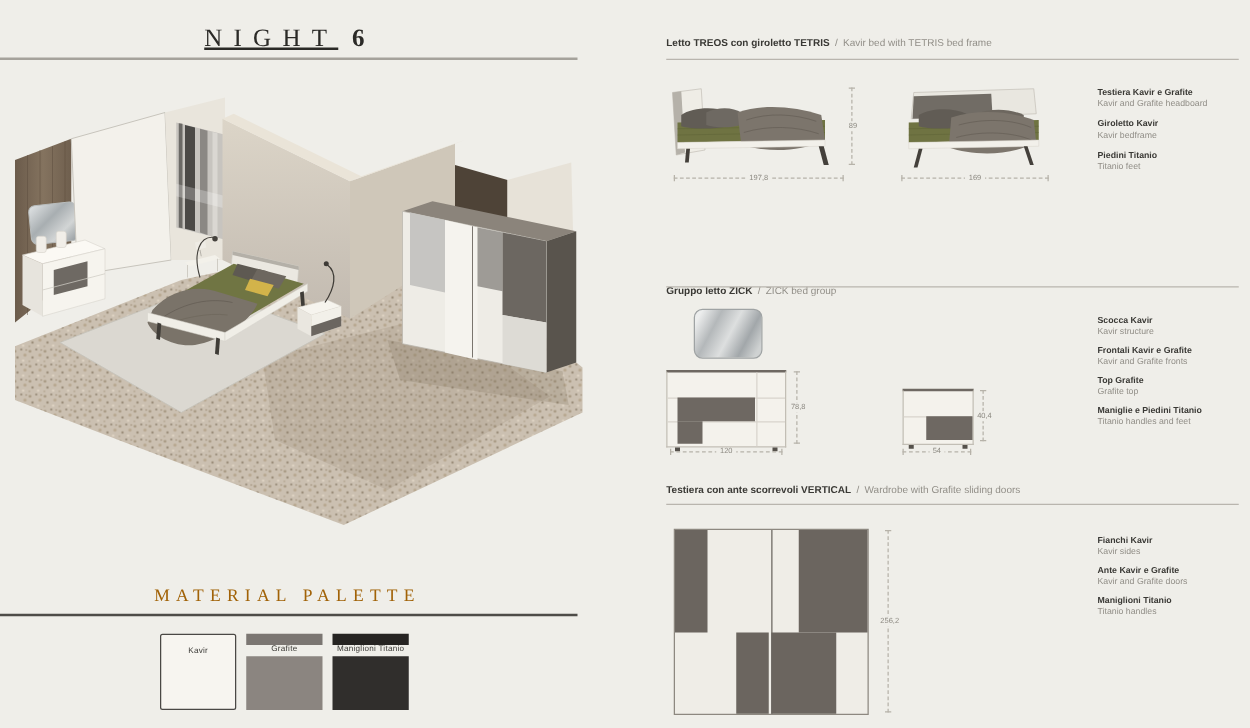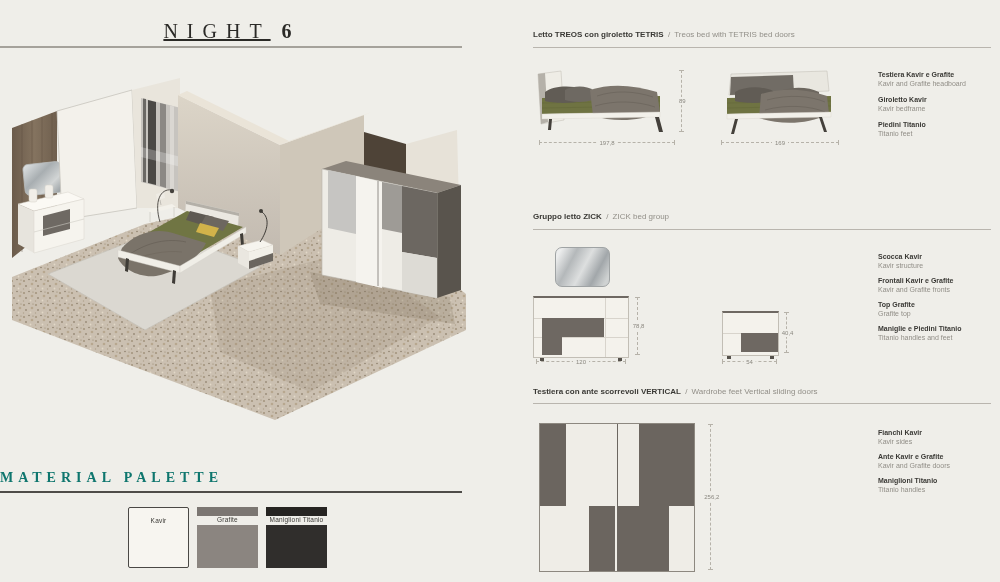--- a/index.html
+++ b/index.html
@@ -8,23 +8,23 @@
        -webkit-font-smoothing:antialiased;}
   .abs{position:absolute;}
 
   
   .page-title{left:0;top:20px;width:460px;text-align:center;
     font-family:"Liberation Serif",serif;color:#2b2a27;font-size:20px;}
   .page-title .t1{letter-spacing:9px;font-weight:400;text-decoration:underline;}
   .page-title .t2{letter-spacing:5px;font-weight:bold;margin-left:6px;}
   .rule{position:absolute;background:#a5a29b;height:2px;}
   .rule-title{left:0;top:46px;width:462px;}
-  .mp-title{left:0;top:470px;width:460px;text-align:left;
-    font-family:"Liberation Serif",serif;color:#0f766e;font-size:14px;
-    letter-spacing:5px;font-weight:bold;}
+  .mp-title{left:0;top:470px;width:460px;text-align:center;
+    font-family:"Liberation Serif",serif;color:#a16207;font-size:14px;
+    letter-spacing:5px;font-weight:normal;}
   .rule-mp{left:0;top:491px;width:462px;height:2px;background:#4e4c48;}
 
   .swatch-label{font-size:6.5px;color:#3a3935;text-align:center;letter-spacing:.2px;}
   .sw-bar{position:absolute;height:9px;width:61px;}
   .sw-box{position:absolute;width:61px;}
 
   
   .sec-head{position:absolute;left:533px;width:460px;font-size:8px;line-height:10px;white-space:nowrap;}
   .sec-head .it{font-weight:bold;color:#3a3935;margin-top:41px;}
   .sec-head .sep{color:#8f8c85;margin:0 2px;}
@@ -188,21 +188,21 @@
 <div class="abs sw-bar" style="left:197px;top:507px;background:#7b7672;"></div>
 <div class="abs swatch-label" style="left:197px;top:516px;width:61px;">Grafite</div>
 <div class="abs sw-box" style="left:197px;top:525px;height:43px;background:#8b8580;"></div>
 <div class="abs sw-bar" style="left:266px;top:507px;background:#262422;"></div>
 <div class="abs swatch-label" style="left:266px;top:516px;width:61px;">Maniglioni Titanio</div>
 <div class="abs sw-box" style="left:266px;top:525px;height:43px;background:#302e2c;"></div>
 
 <div class="sec-head" style="top:30px;">
   <span class="it">Letto TREOS con giroletto TETRIS</span>
   <span class="sep">/</span>
-  <span class="en">Treos bed with TETRIS bed doors</span>
+  <span class="en">Kavir bed with TETRIS bed frame</span>
 </div>
 <div class="sec-rule" style="top:47px;"></div>
 
 <svg class="abs" style="left:535px;top:70px" width="140" height="66" viewBox="0 0 140 66">
   <polygon points="3,4 26,1 29,50 6,54" fill="#efede6" stroke="#c6c2ba" stroke-width=".6"></polygon>
   <polygon points="3,4 10,3 13,52 6,54" fill="#b5b1a9"></polygon>
   <polygon points="7,28 125,26 125,42 7,44" fill="#6f7342"></polygon>
   <path d="M7,33 L125,31 M7,38 L125,36" stroke="#5c6135" stroke-width=".5" opacity=".7"></path>
   <path d="M10,22 C18,16 36,15 46,19 L48,31 C34,34 16,33 10,31 Z" fill="#615c55"></path>
   <path d="M30,20 C40,15 52,16 58,20 L58,30 C48,33 36,32 30,30 Z" fill="#6e6962"></path>
@@ -244,21 +244,21 @@
   <div class="lbl">
     <span class="it">Giroletto Kavir</span>
     <span class="en">Kavir bedframe</span>
     </div>
   <div class="lbl">
     <span class="it">Piedini Titanio</span>
     <span class="en">Titanio feet</span>
     </div>
 </div>
 
-<div class="sec-head" style="top:212px;">
+<div class="sec-head" style="top:228px;">
   <span class="it">Gruppo letto ZICK</span>
   <span class="sep">/</span>
   <span class="en">ZICK bed group</span>
 </div>
 <div class="sec-rule" style="top:229px;"></div>
 
 <div class="mirror"></div>
 
 <div class="tech" style="left:533px;top:296px;width:94px;height:59px;">
   <div class="line-h" style="top:34%;"></div>
@@ -304,21 +304,21 @@
     </div>
   <div class="lbl">
     <span class="it">Maniglie e Piedini Titanio</span>
     <span class="en">Titanio handles and feet</span>
     </div>
 </div>
 
 <div class="sec-head" style="top:387px;">
   <span class="it">Testiera con ante scorrevoli VERTICAL</span>
   <span class="sep">/</span>
-  <span class="en">Wardrobe feet Vertical sliding doors</span>
+  <span class="en">Wardrobe with Grafite sliding doors</span>
 </div>
 <div class="sec-rule" style="top:403px;"></div>
 
 <div class="wardrobe">
   <div class="dark" style="left:0;top:0;width:17%;height:56%;"></div>
   <div class="dark" style="left:32%;top:56%;width:16.5%;height:44%;"></div>
   <div class="dark" style="left:64%;top:0;width:36%;height:56%;"></div>
   <div class="dark" style="left:50%;top:56%;width:33.5%;height:44%;"></div>
   <div class="gap" style="left:50%;"></div>
 </div>

